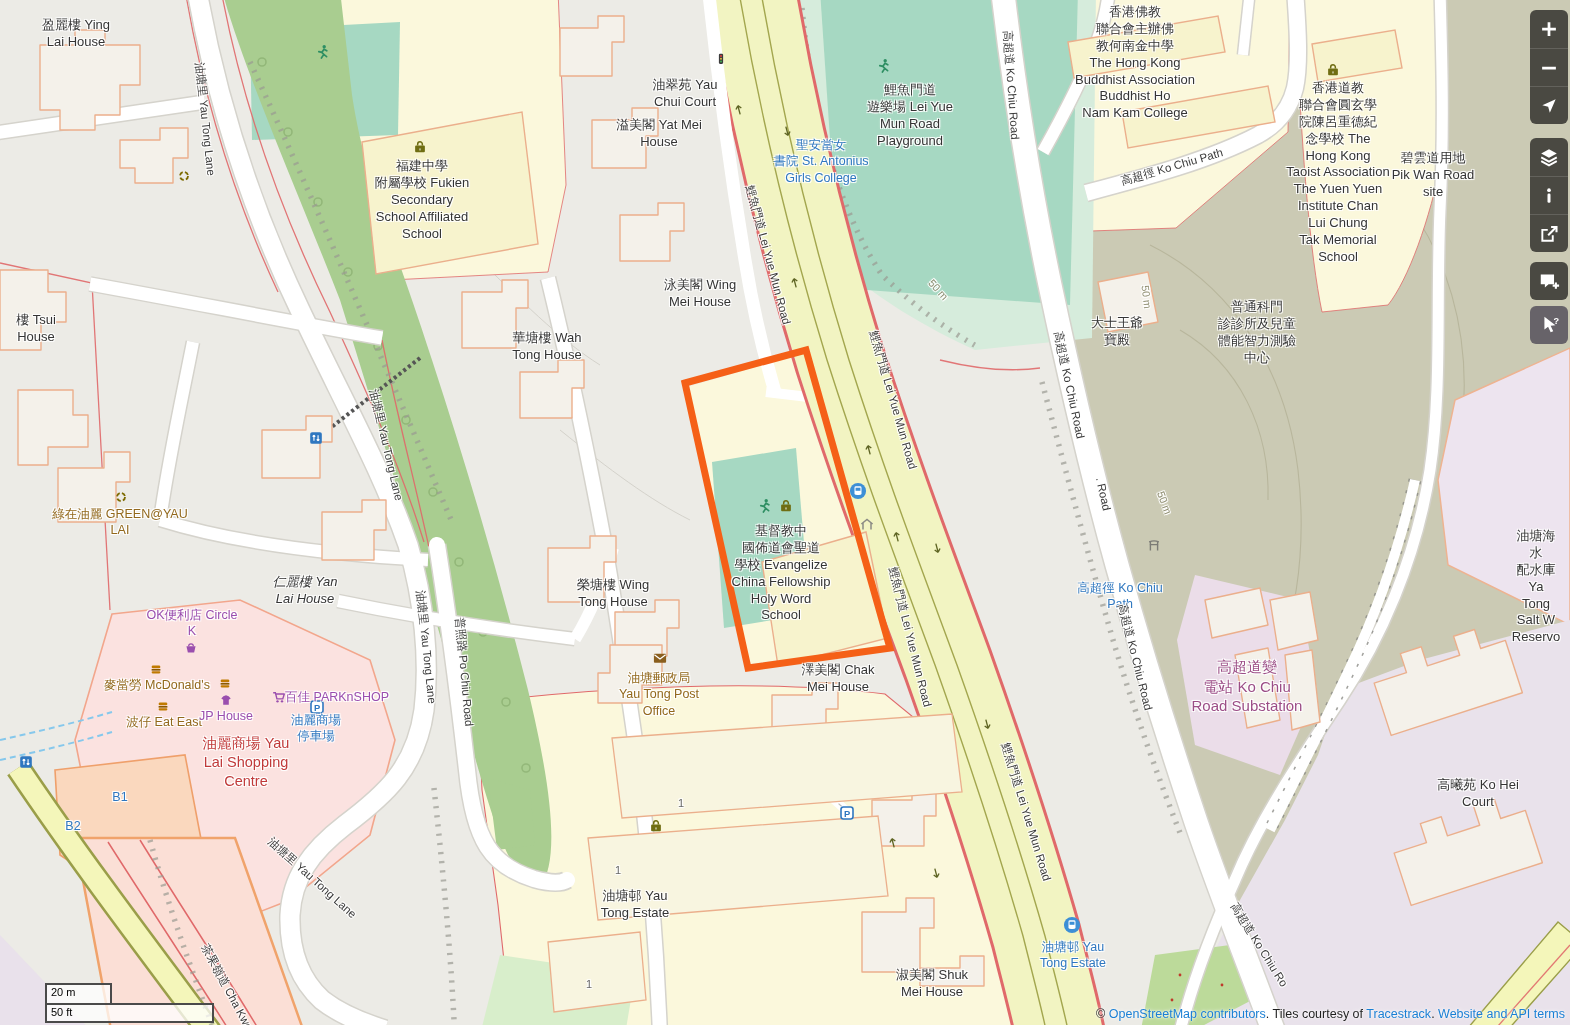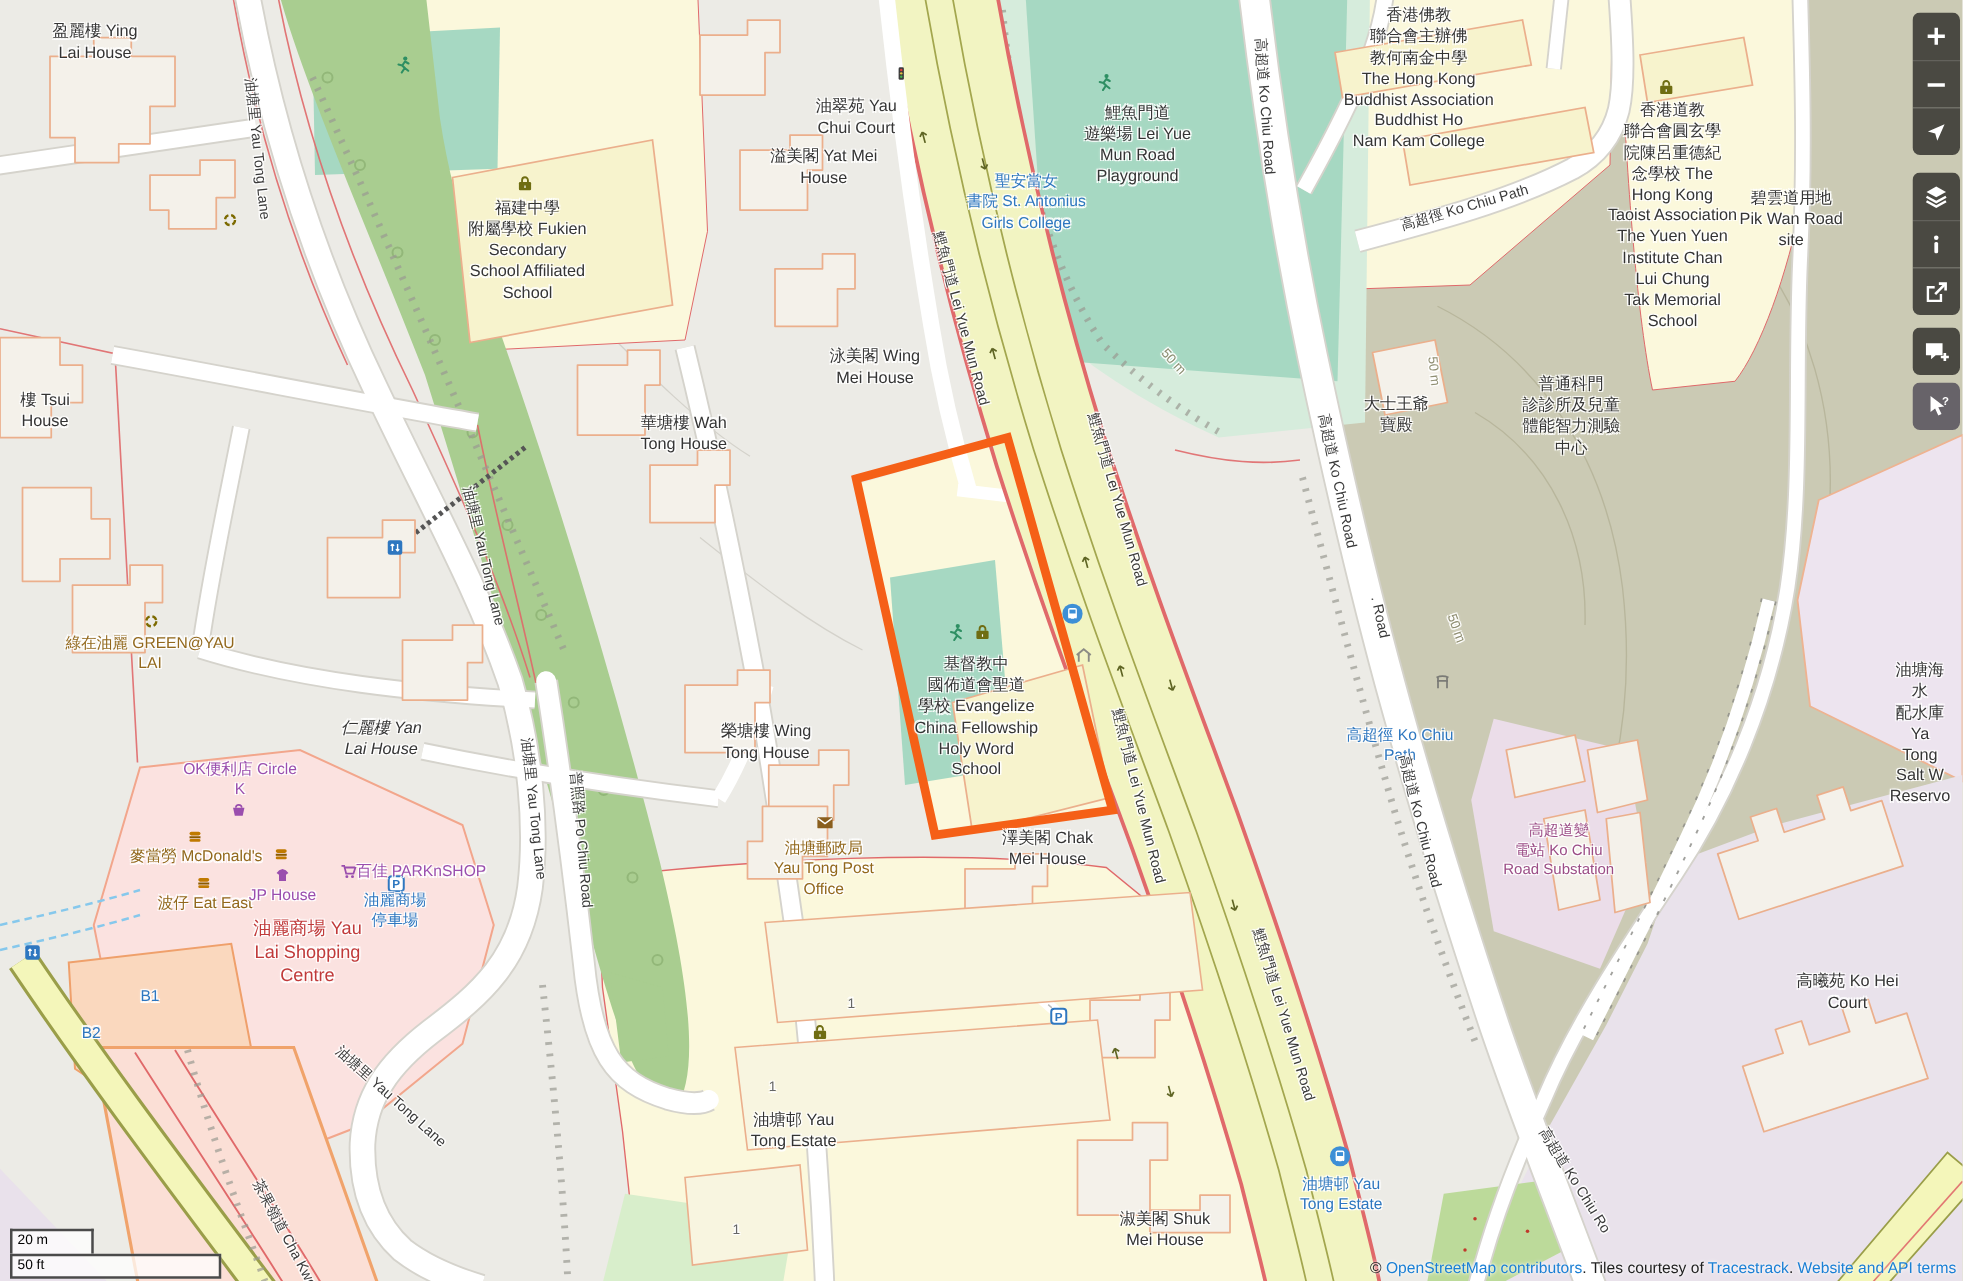--- a/index.html
+++ b/index.html
@@ -11,39 +11,39 @@
     transform:translateX(-50%);color:#333;font-size:13px;
     text-shadow:-1px -1px 0 rgba(255,255,255,.9),1px -1px 0 rgba(255,255,255,.9),
       -1px 1px 0 rgba(255,255,255,.9),1px 1px 0 rgba(255,255,255,.9),
       0 0 3px rgba(255,255,255,.9);pointer-events:none;}
   .lbl.place{color:#343434;}
   .lbl.road{color:#3a3a3a;font-size:11.5px;white-space:nowrap;transform-origin:center;}
   .lbl.poi-brown{color:#92681c;font-size:12.5px;}
   .lbl.poi-purple{color:#9a4eae;font-size:12.5px;}
   .lbl.poi-blue{color:#2e77c0;font-size:12.5px;}
   .lbl.poi-red{color:#c03a3a;}
-  .lbl.poi-mauve{color:#9b4d86;font-size:12px;}
+  .lbl.poi-mauve{color:#9b4d86;font-size:15px;}
   .lbl.contour{color:#8f8e72;font-size:10.5px;white-space:nowrap;}
   .lbl.housenum{color:#666;font-size:11px;}
   
   .icn{position:absolute;transform:translate(-50%,-50%);pointer-events:none;line-height:0;}
   
   .controls{position:absolute;top:10px;right:2px;display:flex;flex-direction:column;z-index:30;}
   .ctl-group{display:flex;flex-direction:column;border-radius:6px;overflow:hidden;width:38px;}
   .ctl-group:nth-of-type(1){margin-bottom:14px;}
   .ctl-group:nth-of-type(2){margin-bottom:10px;}
   .ctl-group:nth-of-type(3){margin-bottom:6px;}
   .ctl-btn{width:38px;height:38px;border:0;padding:0;margin:0;background:rgba(56,55,50,.88);
     display:flex;align-items:center;justify-content:center;cursor:pointer;}
   .ctl-btn + .ctl-btn{border-top:1px solid rgba(255,255,255,.14);}
   .ctl-btn.query{background:rgba(78,72,86,.8);}
   
   .scalebar{position:absolute;left:8px;bottom:2px;z-index:25;font-size:11px;color:#000;}
   .scale-line{background:rgba(255,255,255,.75);border:2px solid #4a4a4a;
-    padding:1px 4px 0;box-sizing:border-box;white-space:nowrap;height:20px;}
+    padding:1px 4px 0;box-sizing:border-box;white-space:nowrap;height:20px;margin-left:37px;}
   .scale-line.metric{width:67px;border-bottom:none;}
   .scale-line.imperial{width:169px;}
   
   .attribution{position:absolute;right:5px;bottom:4px;z-index:25;font-size:12.5px;color:#1f1f1f;
     text-shadow:0 0 2px #fff,0 0 4px #fff;white-space:nowrap;}
   .attribution a{color:#1a7fd4;text-decoration:none;cursor:pointer;}
 </style>
 </head>
 <body>
 

